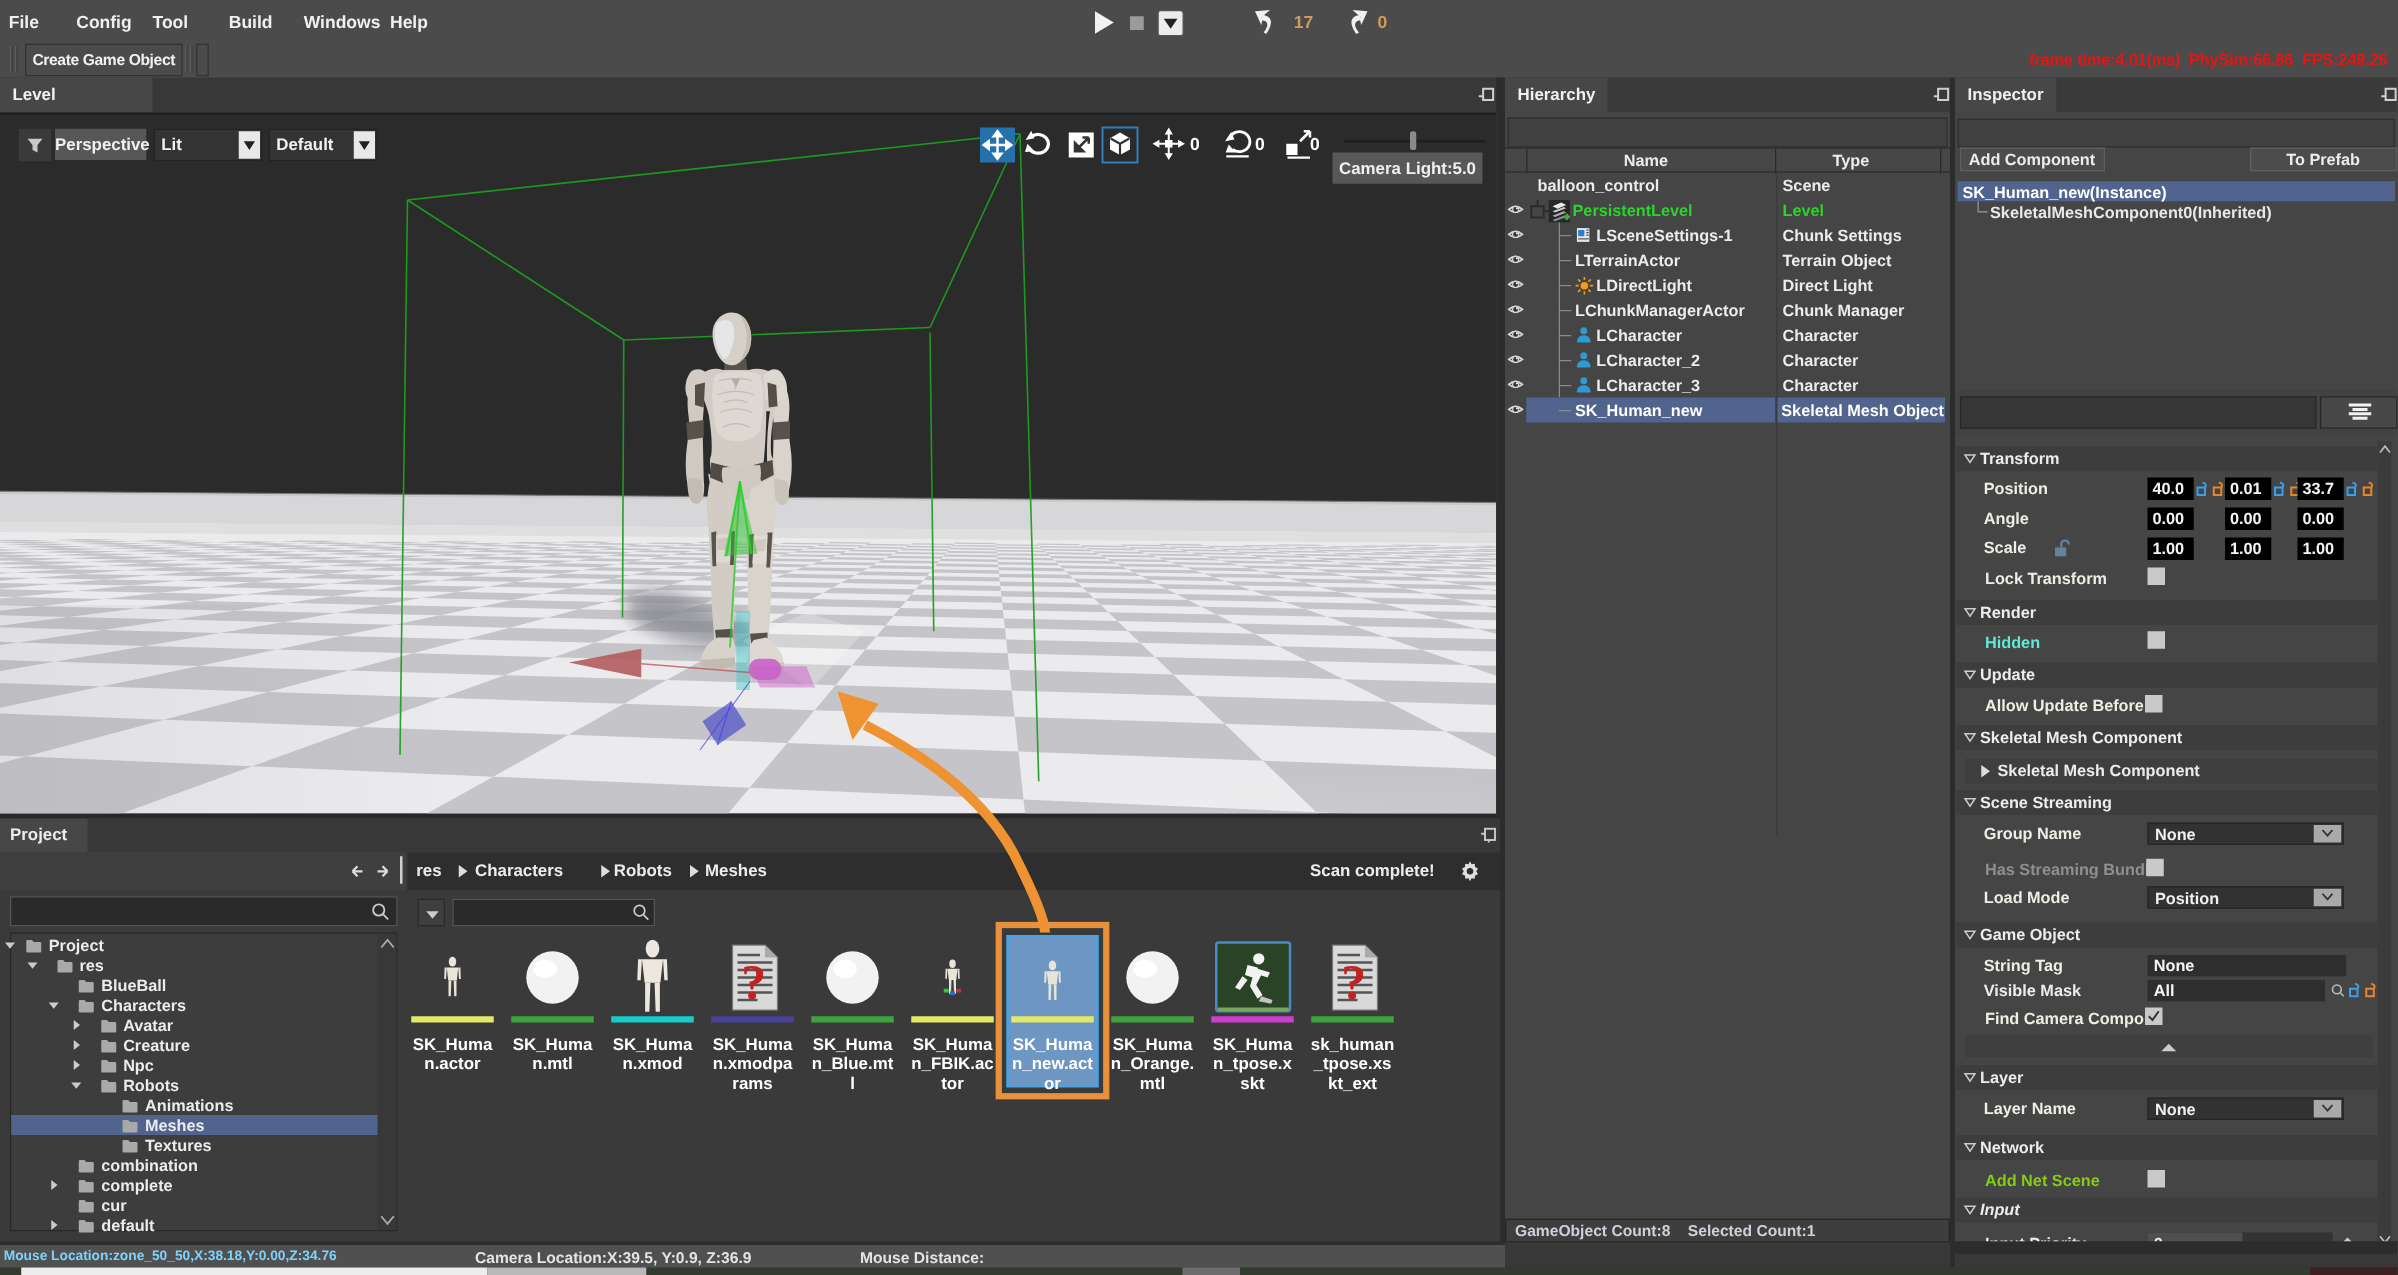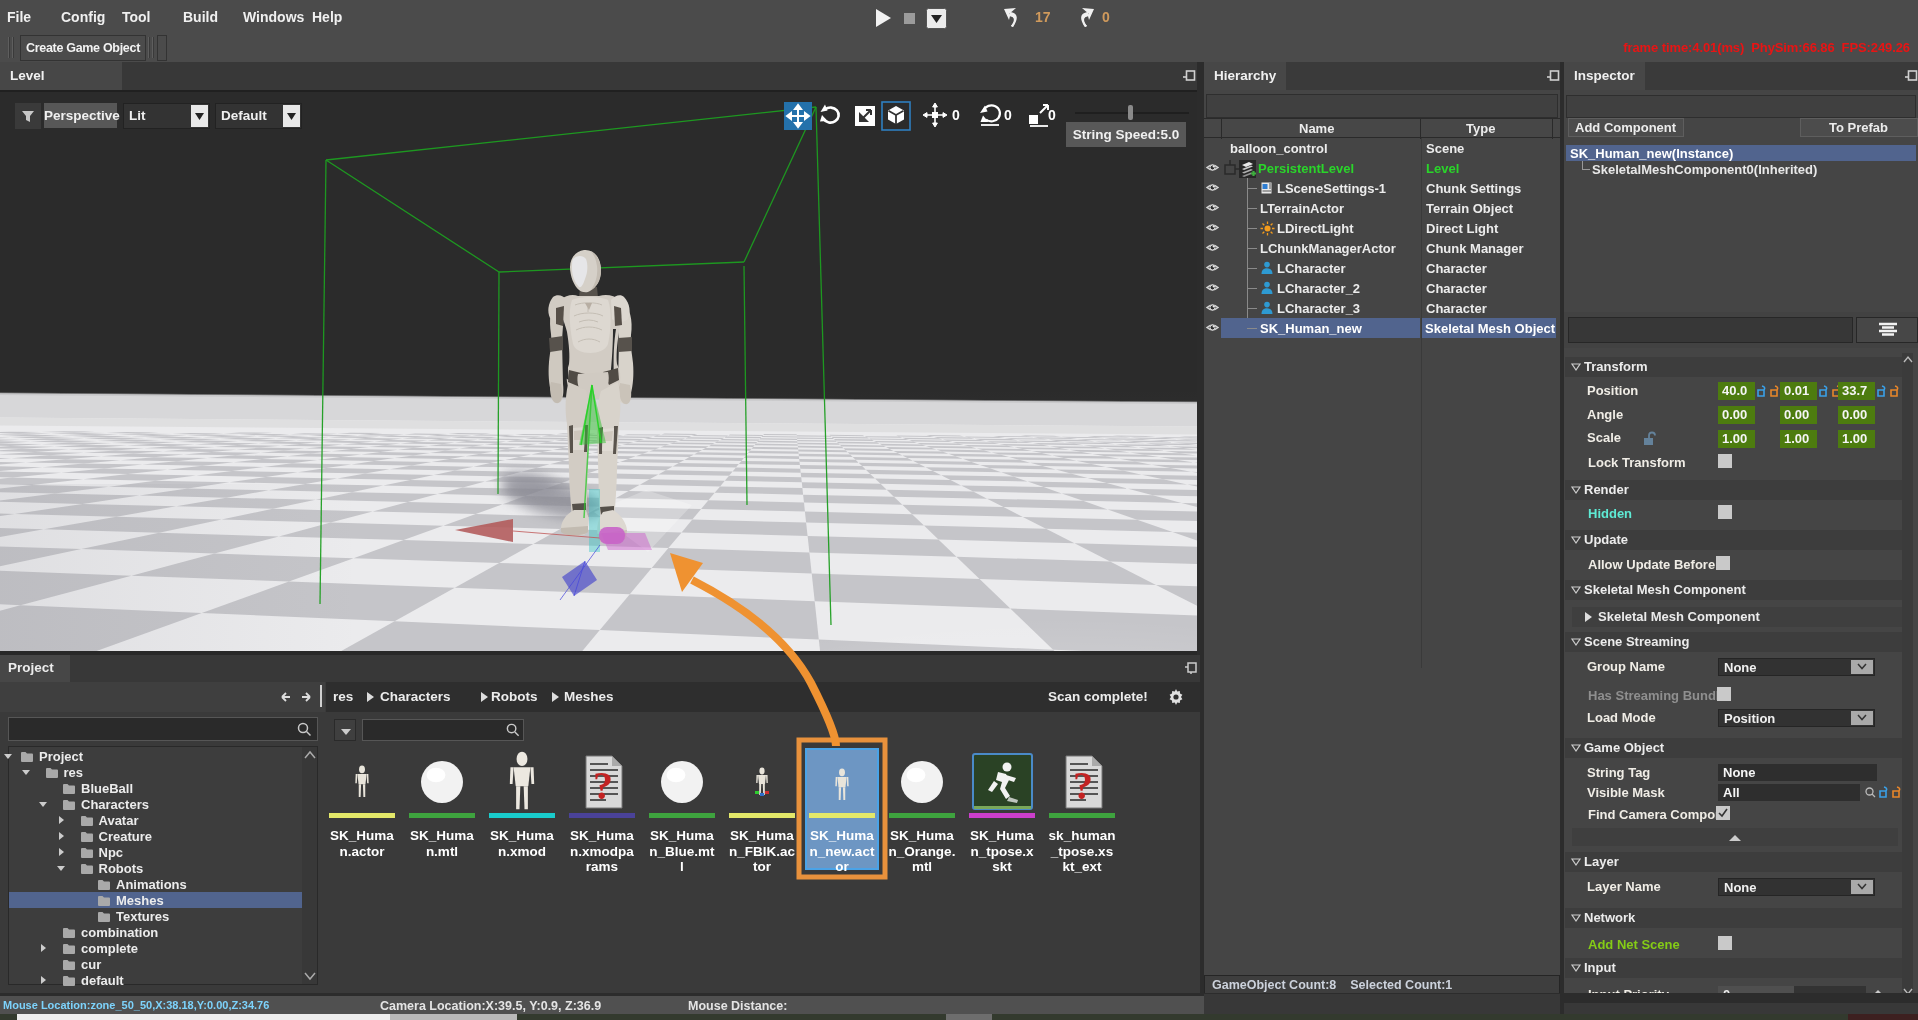--- a/index.html
+++ b/index.html
@@ -19,21 +19,21 @@
 .tabbar{position:absolute;top:62px;height:28px;background:#3a3a3a;}
 .tab{position:absolute;left:0;top:0;height:28px;background:#474747;color:#f0f0f0;
 font-size:13.5px;font-weight:700;line-height:28px;padding:0 10px;}
 
 #viewport{position:absolute;left:0;top:90px;width:1197px;height:561px;background:#2b2b2b;overflow:hidden;}
 .vpbtn{position:absolute;font-size:13.5px;font-weight:700;color:#f0f0f0;}
 
 .panel{position:absolute;background:#454545;}
 .hdrrow{position:absolute;background:#3d3d3d;color:#f2f2f2;font-size:13px;font-weight:700;}
 .ckbox{position:absolute;width:14px;height:14px;background:#c9c9c9;}
-.inbox{position:absolute;background:#4d7c0f;color:#f5f5f5;font-size:13px;font-weight:700;}
+.inbox{position:absolute;background:#000000;color:#f5f5f5;font-size:13px;font-weight:700;}
 .ddown{position:absolute;background:#323232;color:#f0f0f0;font-size:13px;font-weight:700;}
 .ddbtn{position:absolute;right:1px;top:1px;width:22px;background:#a9a9a9;color:#2a2a2a;text-align:center;}
 .eye{position:absolute;width:13px;height:13px;}
 </style>
 </head>
 <body>
 
 <div id="menubar">
   <span class="menu-item" style="left:7px">File</span>
   <span class="menu-item" style="left:61px">Config</span>
@@ -619,21 +619,21 @@
     <g transform="translate(247,2)" fill="#fff">
         <rect x="2" y="13" width="9" height="9"></rect>
         <path d="M13 11 L21 3 M21 3 L16 3 M21 3 L21 8" stroke="#fff" stroke-width="2" fill="none"></path>
         <path d="M3 24 H21" stroke="#fff" stroke-width="1.8"></path>
       </g>
     <text x="268" y="20" font-size="14" font-weight="700" fill="#fff">0</text>
   </svg>
 
   <div class="abs" style="left:1075px;top:22px;width:114px;height:2px;background:#1f1f1f"></div>
   <div class="abs" style="left:1128px;top:15px;width:5px;height:15px;background:#8a8a8a;border-radius:2px"></div>
-  <div class="vpbtn" style="left:1066px;top:32px;width:120px;height:25px;background:#585858;text-align:center;line-height:25px;font-size:13.5px">String Speed:5.0</div>
+  <div class="vpbtn" style="left:1066px;top:32px;width:120px;height:25px;background:#585858;text-align:center;line-height:25px;font-size:13.5px">Camera Light:5.0</div>
 </div>
 <div class="abs" style="left:1197px;top:62px;width:7px;height:931px;background:#2c2c2c"></div>
 <div class="abs" style="left:1560px;top:62px;width:4px;height:941px;background:#2c2c2c"></div>
 <div class="abs" style="left:0px;top:651px;width:1197px;height:4px;background:#282828"></div>
 <div class="abs" style="left:0px;top:90px;width:1197px;height:2px;background:#202020"></div>
 
 <div class="panel" style="left:1204px;top:90px;width:356px;height:904px;">
   <div class="abs" style="left:2px;top:4px;width:352px;height:24px;background:#404040;border:1px solid #2e2e2e"></div>
 
   <div class="abs" style="left:0px;top:28px;width:356px;height:20px;background:#474747;border-top:1px solid #2a2a2a;border-bottom:1px solid #2a2a2a;">
@@ -898,21 +898,21 @@
           <path d="M2 3 L6 7.5 L10 3" fill="none" stroke="#333" stroke-width="1.5"></path>
         </svg></div></div>
 <div class="hdrrow" style="left:1px;top:818px;width:337px;height:20px;">
       <svg class="abs" style="left:5px;top:4px" width="12" height="12">
         <path d="M2 3 L10 3 L6 9 Z" fill="none" stroke="#ccc" stroke-width="1.2"></path>
       </svg>
       <span class="txt" style="left:19px;top:2px;font-size:13px">Network</span>
     </div>
 <span class="txt" style="left:24px;top:847px;font-size:13px;color:#84cc16">Add Net Scene</span>
 <div class="ckbox" style="left:154px;top:846px"></div>
-<div class="hdrrow" style="left:1px;top:868px;width:337px;height:20px;">
+<div class="hdrrow" style="left:1px;top:868px;width:337px;height:20px;font-style:italic;">
       <svg class="abs" style="left:5px;top:4px" width="12" height="12">
         <path d="M2 3 L10 3 L6 9 Z" fill="none" stroke="#ccc" stroke-width="1.2"></path>
       </svg>
       <span class="txt" style="left:19px;top:2px;font-size:13px">Input</span>
     </div>
 <span class="txt" style="left:24px;top:897px;font-size:13px;color:#f0ede6">Input Priority</span>
 <div class="abs" style="left:154px;top:896px;width:148px;height:16px;background:#333"></div>
 <div class="abs" style="left:154px;top:896px;width:76px;height:16px;background:#4f4f4f"></div>
 <span class="txt" style="left:159px;top:897px;font-size:13px">0</span>
 <svg class="abs" style="left:308px;top:898px" width="12" height="12">

